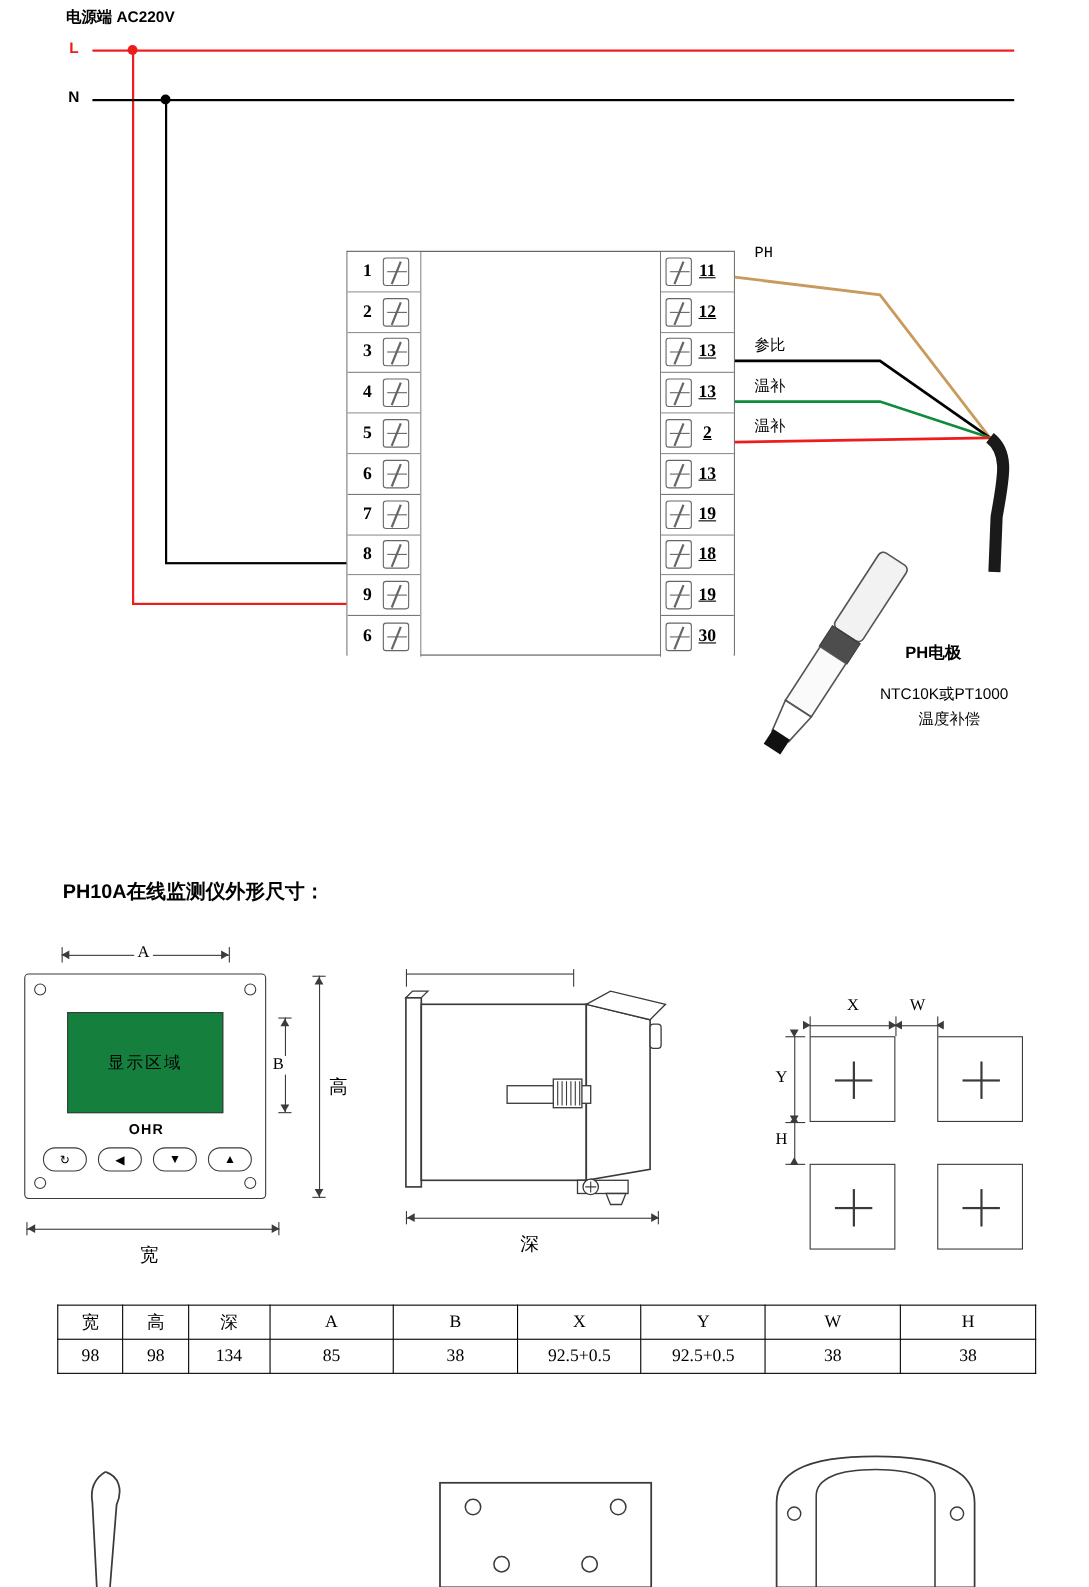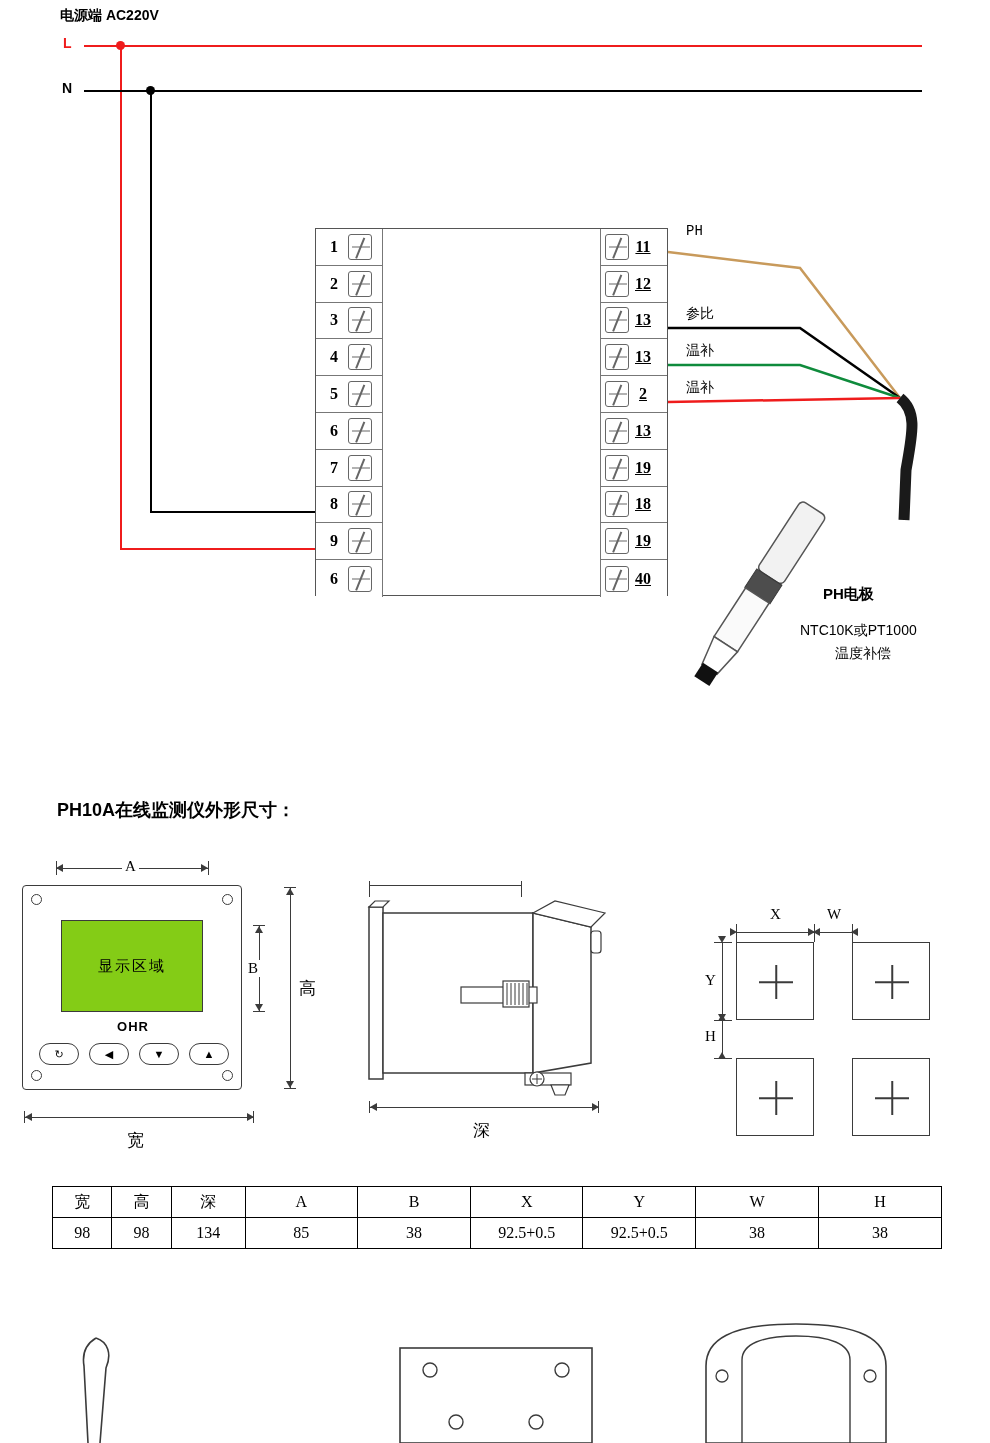--- a/index.html
+++ b/index.html
@@ -63,21 +63,21 @@
   .panel-outer {
     position:absolute; left:0; top:0; width:220px; height:205px;
     border:1.5px solid #3b3b3b; border-radius:4px; background:#fff;
   }
   .screw-hole {
     position:absolute; width:11px; height:11px; border-radius:50%;
     border:1.5px solid #3b3b3b; background:#fff;
   }
   .screen {
     position:absolute; left:38px; top:34px; width:142px; height:92px;
-    border:1.5px solid #3b3b3b; background:#84cc16;
+    border:1.5px solid #3b3b3b; background:#15803d;
     display:flex; align-items:center; justify-content:center;
     font-family:Liberation Serif, serif; font-size:15px; letter-spacing:2px;
   }
   .brand {
     position:absolute; left:0; top:133px; width:220px; text-align:center;
     font-weight:bold; font-size:13px; letter-spacing:1px;
   }
   .btn-row { position:absolute; left:16px; top:157px; width:190px; display:flex; gap:10px; }
   .kbtn {
     width:40px; height:22px; border:1.5px solid #3b3b3b; border-radius:11px;
@@ -212,21 +212,21 @@
       <div class="term">
           <span class="screw"></span>
           <span class="num">18</span>
         </div>
       <div class="term">
           <span class="screw"></span>
           <span class="num">19</span>
         </div>
       <div class="term">
           <span class="screw"></span>
-          <span class="num">40</span>
+          <span class="num">30</span>
         </div>
     </div>
   </div>
 
   <svg class="abs" style="left:660px; top:230px;" width="330" height="480">
 
     <polyline points="8,22 140,38 240,168" fill="none" stroke="#c89a5b" stroke-width="2.5"></polyline>
 
     <polyline points="8,98 140,98 240,168" fill="none" stroke="#000000" stroke-width="2.5"></polyline>
 

